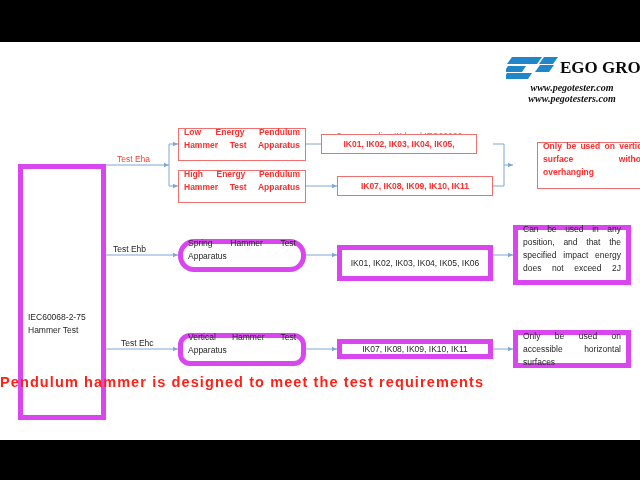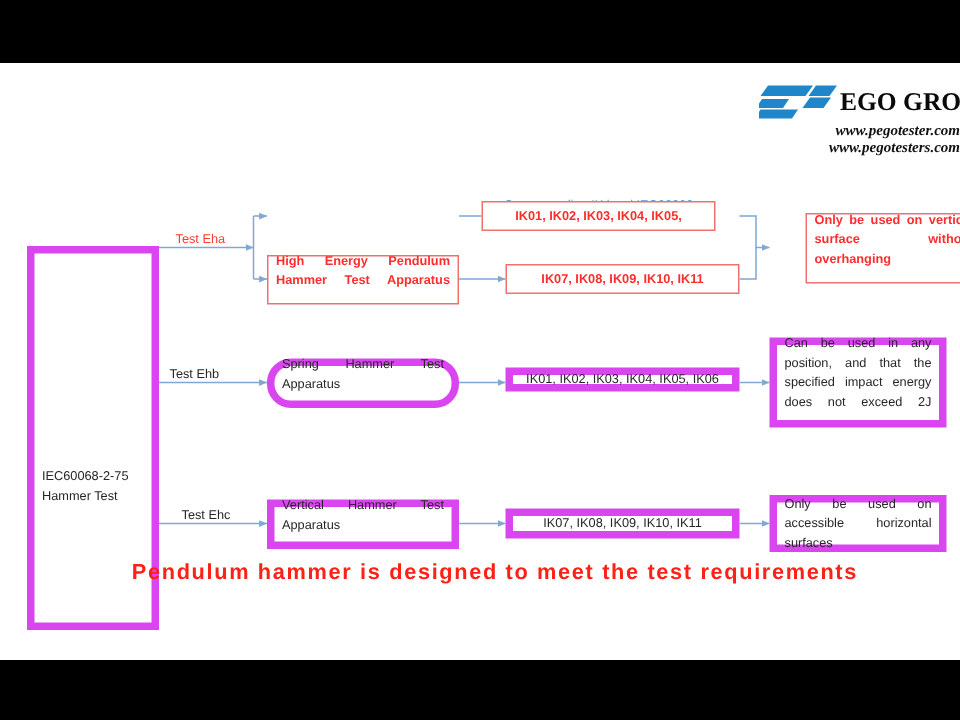--- a/index.html
+++ b/index.html
@@ -53,21 +53,21 @@
     font-weight: bold;
     font-size: 17px;
     letter-spacing: 0px;
     color: #0a0a0a;
     white-space: nowrap;
   }
   .logo-url {
     position: absolute;
     left: 0px;
     width: 136px;
-    text-align: right;
+    text-align: center;
     font-family: "Liberation Serif", serif;
     font-style: italic;
     font-weight: bold;
     font-size: 10px;
     color: #111111;
     white-space: nowrap;
   }
   #logo-url-1 { top: 26px; }
   #logo-url-2 { top: 37px; }
 
@@ -130,27 +130,26 @@
     height: 398px;
     pointer-events: none;
   }
 
   
   #caption {
     position: absolute;
     left: 0;
     top: 332px;
     width: 528px;
-    text-align: right;
+    text-align: left;
     font-size: 14.5px;
     font-weight: bold;
     color: #ff2016;
     letter-spacing: 1.1px;
     white-space: nowrap;
-    margin-left: 44px;
   }
 </style>
 </head>
 <body>
 
 <div id="stage">
 
   <div id="slide">
 
     <div id="logo-block">
@@ -204,42 +203,45 @@
       <div class="box-inner txt-black" style="top:auto; bottom:78px; transform:none;">
         <span>IEC60068-2-75</span><br>
         <span>Hammer Test</span>
       </div>
     </div>
 
     <div class="edge-label red" style="left:117px; top:112px;">Test Eha</div>
     <div class="edge-label dark" style="left:113px; top:202px;">Test Ehb</div>
     <div class="edge-label dark" style="left:121px; top:296px;">Test Ehc</div>
 
+    <div class="box box-red" style="left:178px; top:86px; width:128px; height:33px;">
+      <div class="box-inner txt-red just-all">Low Energy Pendulum Hammer Test Apparatus</div>
+    </div>
 
     <div class="box box-red" style="left:178px; top:128px; width:128px; height:33px;">
       <div class="box-inner txt-red just-all">High Energy Pendulum Hammer Test Apparatus</div>
     </div>
 
     <div class="box box-black" style="left:178px; top:197px; width:128px; height:33px;border-radius:16px;">
       <div class="box-inner txt-black just-all">Spring Hammer Test Apparatus</div>
     </div>
 
-    <div class="box box-black" style="left:178px; top:291px; width:128px; height:33px;">
+    <div class="box box-black" style="left:178px; top:291px; width:128px; height:33px;border-radius:12px;">
       <div class="box-inner txt-black just-all">Vertical Hammer Test Apparatus</div>
     </div>
 
     <div class="box box-red" style="left:321px; top:92px; width:156px; height:20px;">
       <div class="box-inner txt-red ctr">IK01,  IK02,  IK03,  IK04,  IK05,</div>
     </div>
 
     <div class="box box-red" style="left:337px; top:134px; width:156px; height:20px;">
       <div class="box-inner txt-red ctr">IK07, IK08, IK09, IK10, IK11</div>
     </div>
 
-    <div class="box box-black" style="left:337px; top:203px; width:156px; height:16px;">
+    <div class="box box-black" style="left:337px; top:203px; width:156px; height:36px;">
       <div class="box-inner txt-black ctr">IK01, IK02, IK03, IK04, IK05, IK06</div>
     </div>
 
     <div class="box box-black" style="left:337px; top:297px; width:156px; height:20px;">
       <div class="box-inner txt-black ctr">IK07, IK08, IK09, IK10, IK11</div>
     </div>
 
     <div class="box box-red" style="left:513px; top:100px; width:118px; height:47px;margin-left:24px;">
       <div class="box-inner txt-red just-all">Only be used on vertical surface without overhanging</div>
     </div>

